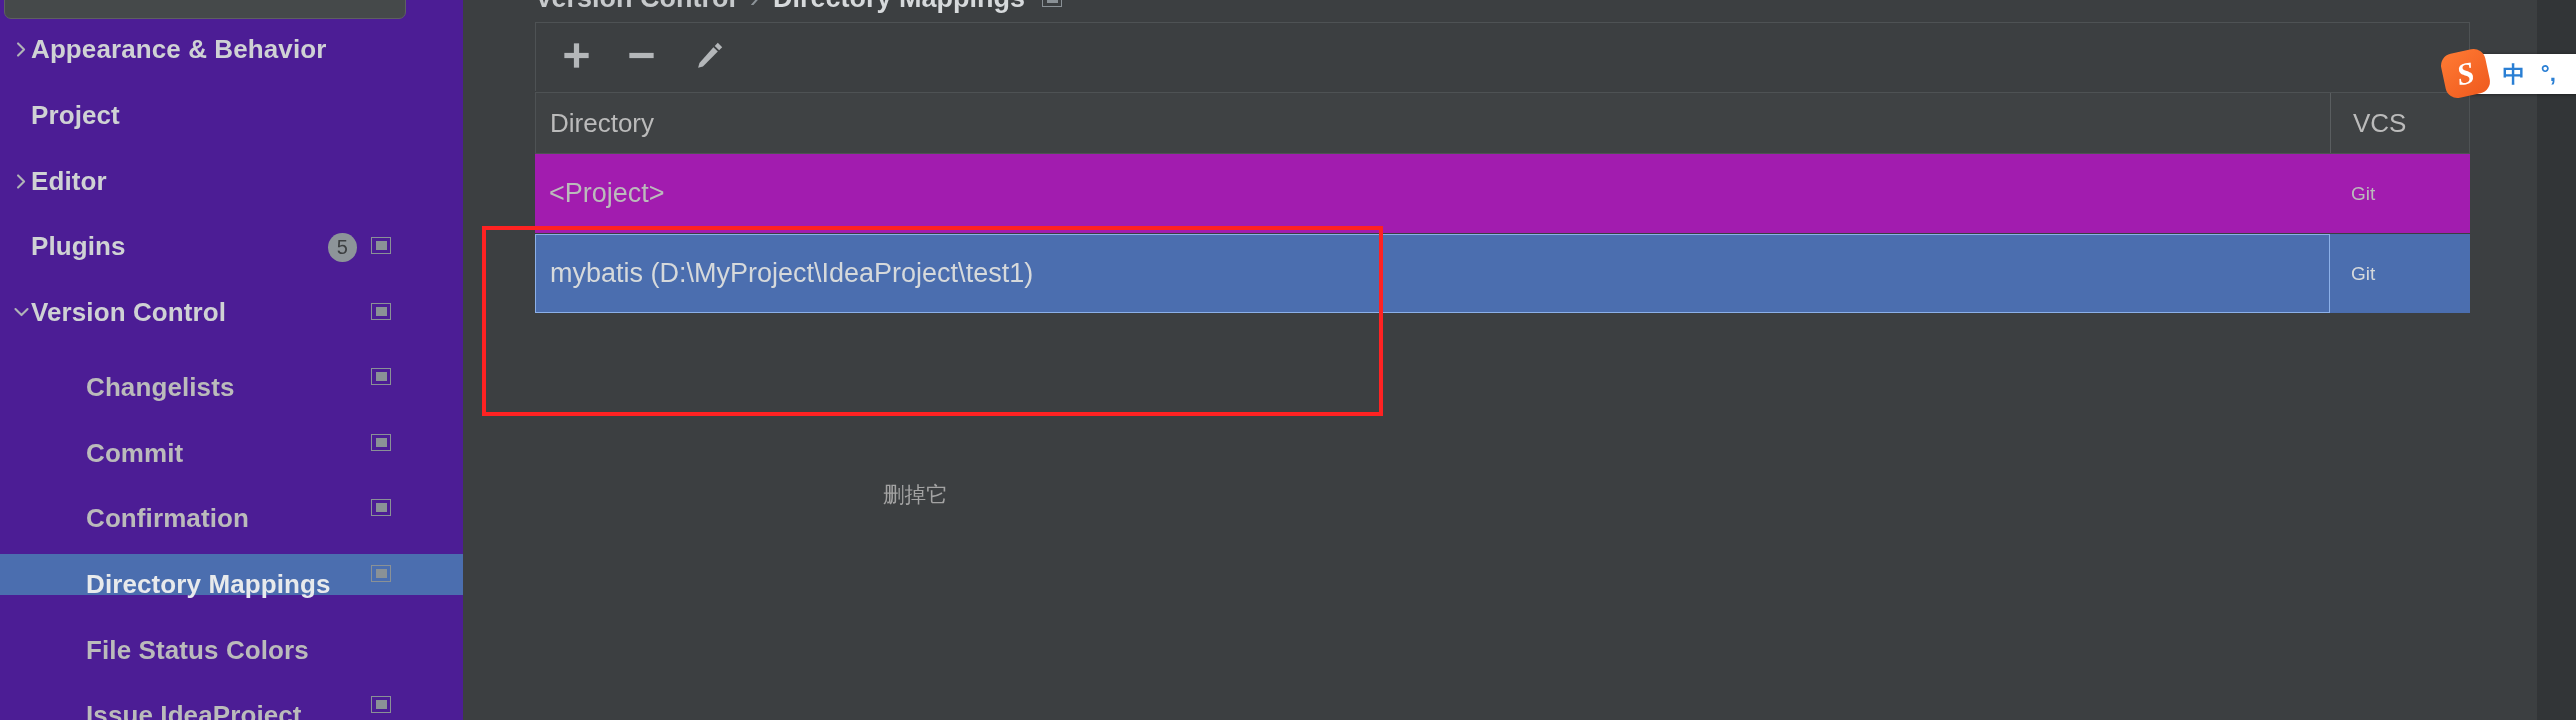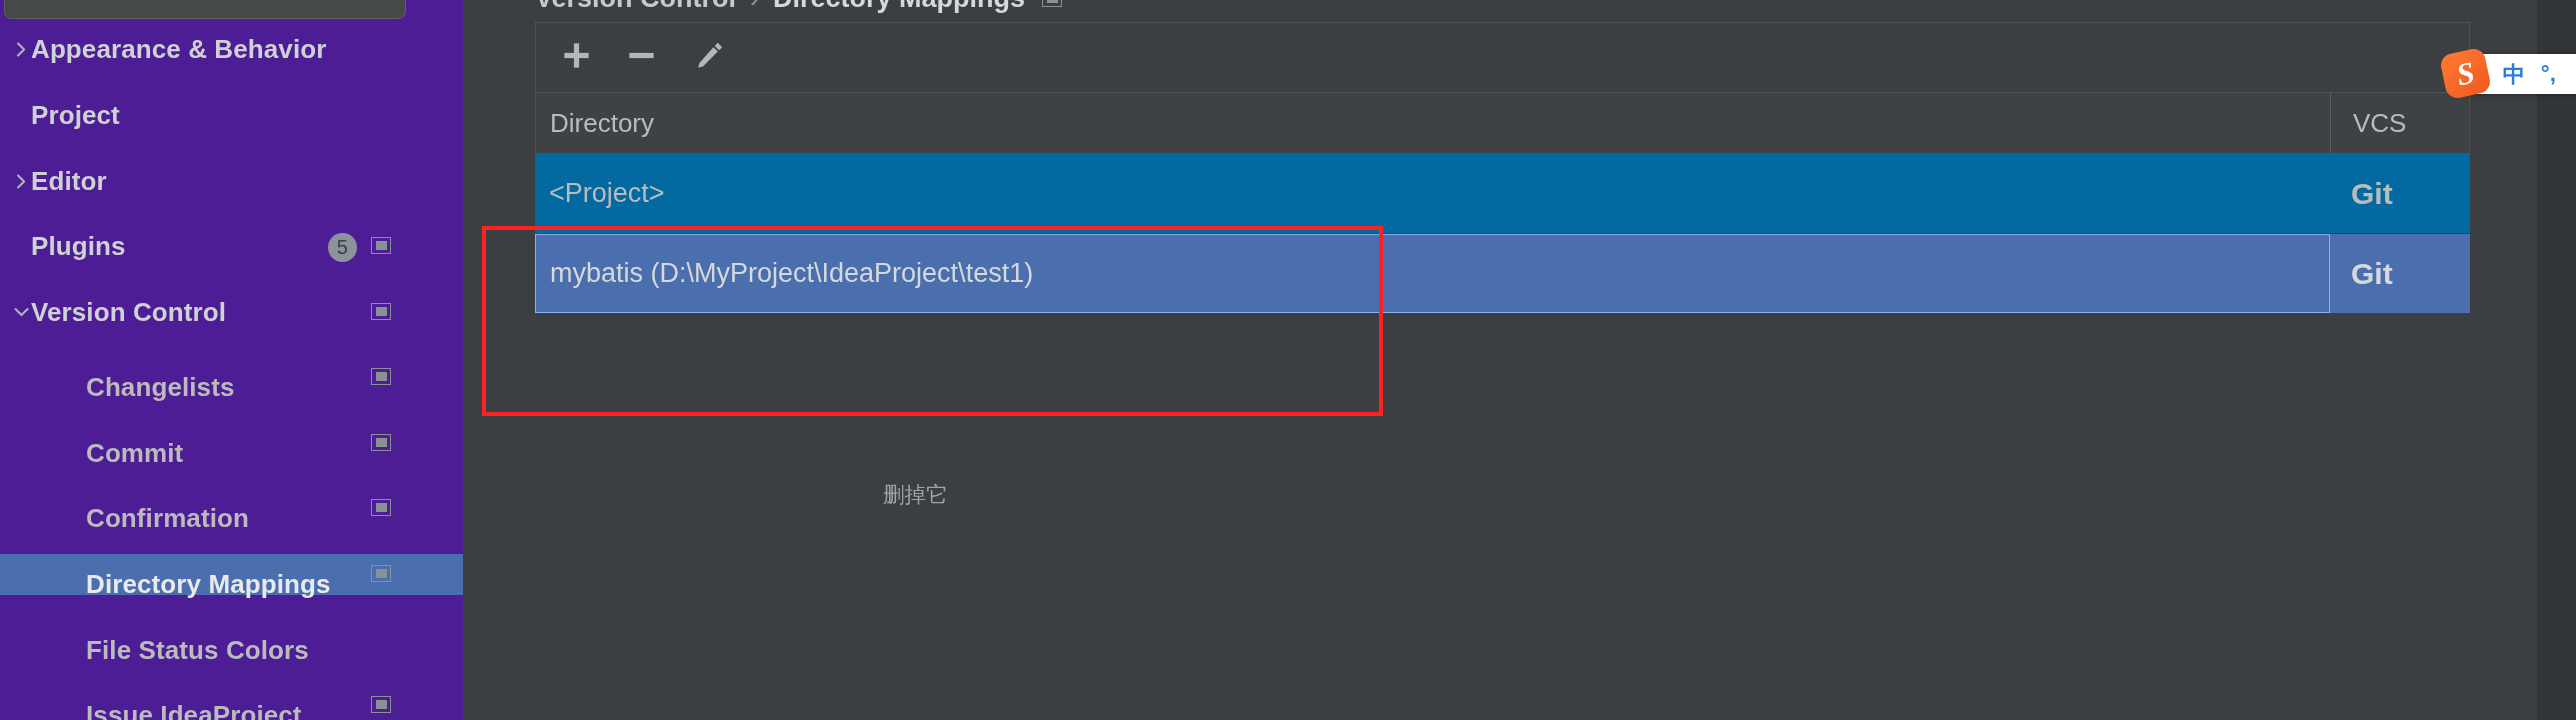--- a/index.html
+++ b/index.html
@@ -115,33 +115,33 @@
     color: #bbbbbb; font-size: 26px;
     border-right: 0.9px solid #5a5e60;
   }
   #th-vcs {
     position: absolute; left: 1796px; top: 0; right: 0; height: 60px;
     display: flex; align-items: center; padding-left: 21px;
     color: #bbbbbb; font-size: 26px;
   }
   .trow {
     position: absolute; left: 0; width: 1935px; height: 79px;
-    background: #0369a1;
+    background: #a21caf;
   }
   #trow-0 { top: 62px; }
   #trow-1 { top: 142px; }
   .cell-dir {
     position: absolute; left: 0; top: 0; width: 1795px; height: 79px;
     display: flex; align-items: center; padding-left: 14px;
     color: #bbbbbb; font-size: 27px; white-space: nowrap;
   }
   .cell-vcs {
     position: absolute; left: 1795px; top: 0; right: 0; height: 79px;
     display: flex; align-items: center; padding-left: 21px;
-    color: #bbbbbb; font-size: 30px; font-weight: bold;
+    color: #bbbbbb; font-size: 19px;
   }
   .trow.selected .cell-dir {
     background: #4b6eaf; border: 1.7px solid #8cb0e8; color: #d6d9db;
   }
   .trow.selected .cell-vcs { background: #4b6eaf; color: #d6d9db; }
 
   
   #anno-rect {
     position: absolute; left: 482px; top: 226px; width: 901px; height: 190px;
     border: 4.3px solid #ff2222; pointer-events: none;

